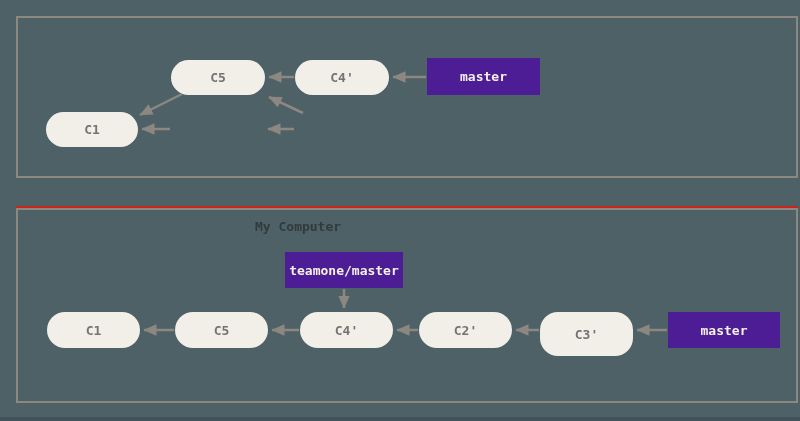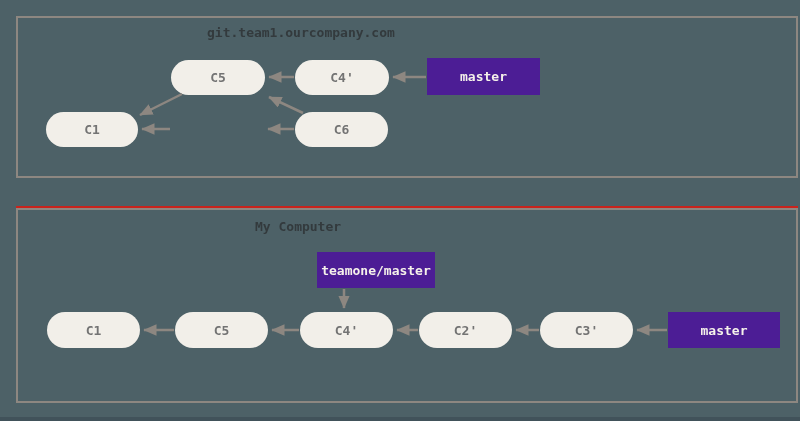--- a/index.html
+++ b/index.html
@@ -70,50 +70,48 @@
     background: #41525a;
   }
 </style>
 </head>
 <body>
 
 <div class="canvas">
 
   <div class="panel" style="left:16px; top:16px; width:782px; height:162px;"></div>
 
-  <div class="panel-title" style="left:207px; top:25px;">git.team1.ourcompany.com</div>
 
   <div class="commit" style="left:171px; top:60px; width:94px; height:35px;">C5</div>
 
   <div class="commit" style="left:295px; top:60px; width:94px; height:35px;">C4'</div>
 
   <div class="commit" style="left:46px; top:112px; width:92px; height:35px;">C1</div>
 
 
-  <div class="commit" style="left:295px; top:112px; width:93px; height:35px;">C6</div>
 
   <div class="branch" style="left:427px; top:58px; width:113px; height:37px;">master</div>
 
   <div class="red-top-line" style="left:16px; top:206px; width:782px; height:2px;"></div>
 
   <div class="panel" style="left:16px; top:208px; width:782px; height:195px;"></div>
 
   <div class="panel-title" style="left:255px; top:219px;">My Computer</div>
 
-  <div class="branch" style="left:285px; top:252px; width:118px; height:36px;margin-left:32px;">teamone/master</div>
+  <div class="branch" style="left:285px; top:252px; width:118px; height:36px;">teamone/master</div>
 
   <div class="commit" style="left:47px; top:312px; width:93px; height:36px;">C1</div>
 
   <div class="commit" style="left:175px; top:312px; width:93px; height:36px;">C5</div>
 
   <div class="commit" style="left:300px; top:312px; width:93px; height:36px;">C4'</div>
 
   <div class="commit" style="left:419px; top:312px; width:93px; height:36px;">C2'</div>
 
-  <div class="commit" style="left:540px; top:312px; width:93px; height:36px;">C3'</div>
+  <div class="commit" style="left:540px; top:312px; width:93px; height:44px;">C3'</div>
 
   <div class="branch" style="left:668px; top:312px; width:112px; height:36px;">master</div>
 
   <svg class="arrows" width="800" height="421" viewBox="0 0 800 421">
     <defs>
       <marker id="ah" markerWidth="5.6" markerHeight="4.6" refX="5" refY="2.3" orient="auto">
         <path d="M0,0 L5.3,2.3 L0,4.6 Z" fill="#8d8781"></path>
       </marker>
     </defs>
 

